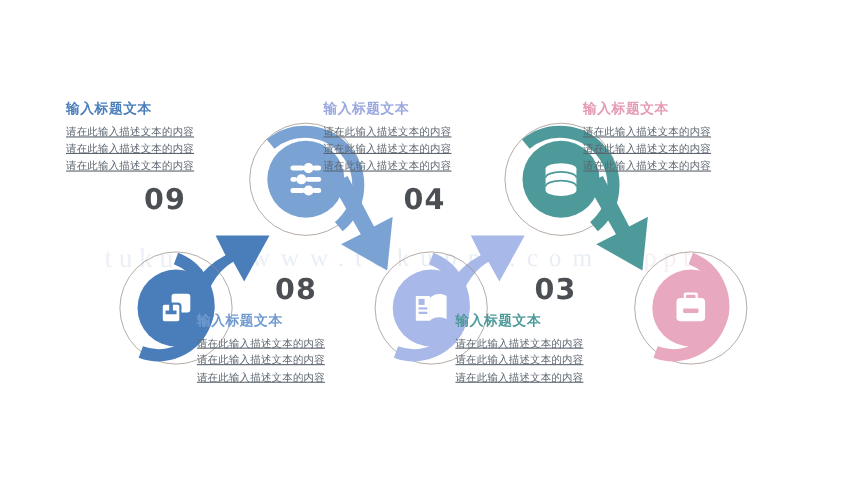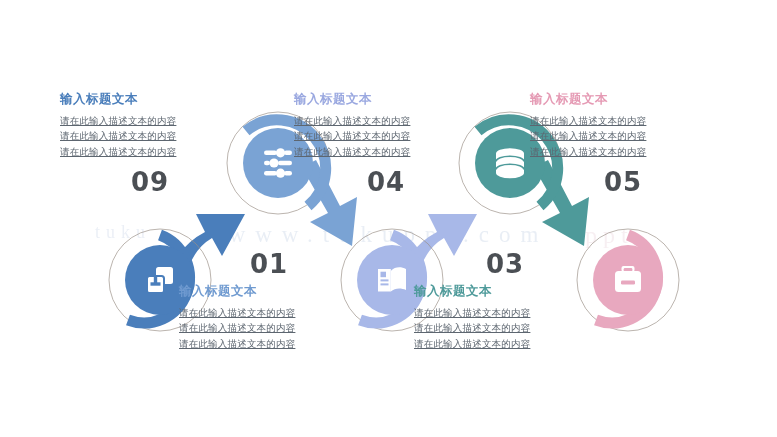--- a/index.html
+++ b/index.html
@@ -29,21 +29,21 @@
     width: 777px;
     text-align: center;
     font-size: 23px;
     letter-spacing: 10px;
     color: rgba(120, 150, 195, 0.16);
     font-family: "Liberation Serif", serif;
     white-space: nowrap;
     user-select: none;
     pointer-events: none;
   }
-  .wm-left  { position:absolute; top:222px; left:95px;  font-size:18px; letter-spacing:6px; color:rgba(120,150,195,0.15); font-family:"Liberation Serif",serif; }
+  .wm-left  { position:absolute; top:222px; left:95px;  font-size:25px; letter-spacing:6px; color:rgba(120,150,195,0.15); font-family:"Liberation Serif",serif; }
   .wm-right { position:absolute; top:222px; left:585px; font-size:24px; letter-spacing:6px; color:rgba(200,150,170,0.15); font-family:"Liberation Serif",serif; }
 
   
   #art {
     position: absolute;
     left: 0; top: 0;
     width: 777px;
     height: 437px;
   }
 
@@ -187,24 +187,23 @@
 
     <g transform="translate(628,280)">
       <rect x="-6.5" y="-14" width="13" height="6" rx="2" fill="#ffffff"></rect>
       <rect x="-4.3" y="-12" width="8.6" height="4" rx="1.2" fill="#e8a8bf"></rect>
       <rect x="-13" y="-9" width="26" height="21" rx="3.5" fill="#ffffff"></rect>
       <rect x="-7" y="0.5" width="14" height="4" rx="1.2" fill="#e8a8bf"></rect>
     </g>
   </svg>
 
   <div class="num" style="left:105px; top:167px;">09</div>
-  <div class="num" style="left:224px; top:249px;">01</div>
+  <div class="num" style="left:224px; top:249px;">08</div>
   <div class="num" style="left:341px; top:167px;">04</div>
   <div class="num" style="left:460px; top:249px;">03</div>
-  <div class="num" style="left:578px; top:167px;">05</div>
 
   <div class="txt" style="left:60px; top:92px;">
     <div class="ttl" style="color:#4a7ebb;">输入标题文本</div>
     <div class="ln">请在此输入描述文本的内容</div>
     <div class="ln">请在此输入描述文本的内容</div>
     <div class="ln">请在此输入描述文本的内容</div>
   </div>
 
   <div class="txt" style="left:179px; top:284px;">
     <div class="ttl" style="color:#6f9ad0;">输入标题文本</div>

